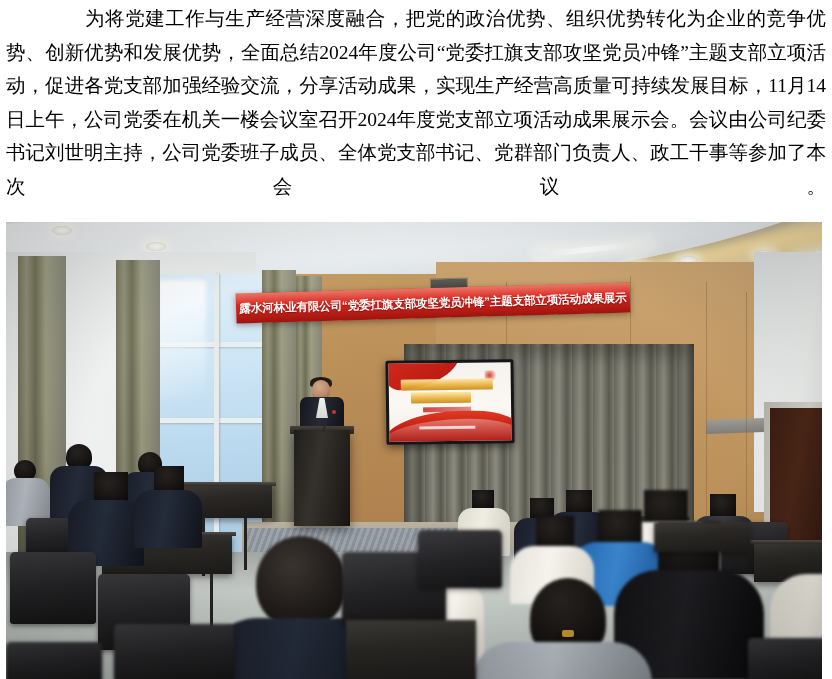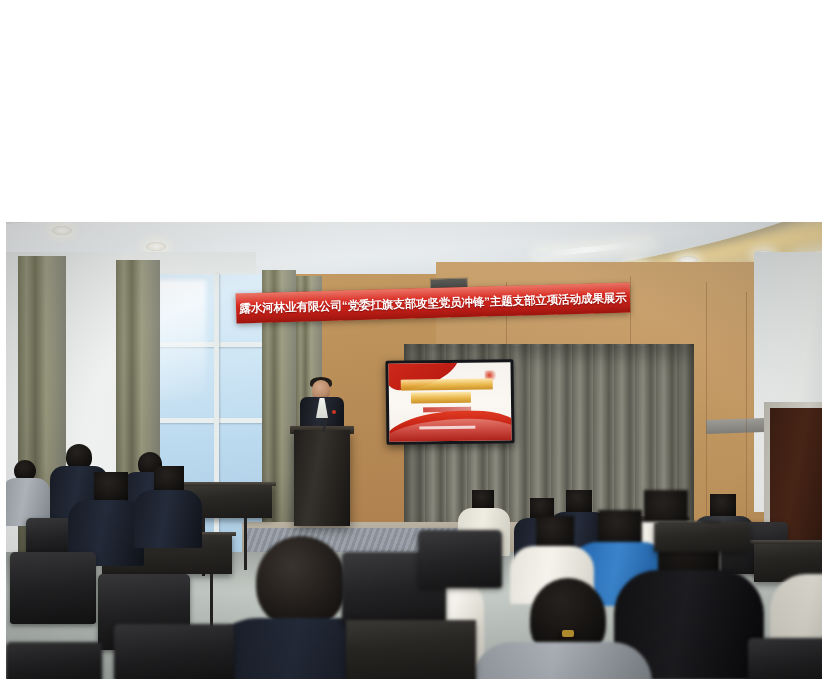--- a/index.html
+++ b/index.html
@@ -399,20 +399,23 @@
     pointer-events: none;
   }
   .blur-near { filter: blur(1.6px); }
   .blur-mid  { filter: blur(0.7px); }
 </style>
 </head>
 <body>
 
 <div id="page">
 
+  <div id="article-body">
+    <p>　　为将党建工作与生产经营深度融合，把党的政治优势、组织优势转化为企业的竞争优势、创新优势和发展优势，全面总结2024年度公司“党委扛旗支部攻坚党员冲锋”主题支部立项活动，促进各党支部加强经验交流，分享活动成果，实现生产经营高质量可持续发展目标，11月14日上午，公司党委在机关一楼会议室召开2024年度党支部立项活动成果展示会。会议由公司纪委书记刘世明主持，公司党委班子成员、全体党支部书记、党群部门负责人、政工干事等参加了本次会议。</p>
+  </div>
 
   <div id="photo">
 
     <div class="ph ceiling-back"></div>
     <div class="ph ceiling-warm"></div>
     <div class="ph cove-glow"></div>
     <div class="ph ceiling-soffit"></div>
     <div class="ph downlight" style="left:46px; top:4px;"></div>
     <div class="ph downlight" style="left:140px; top:20px;"></div>
     <div class="ph downlight" style="left:196px; top:45px;"></div>

